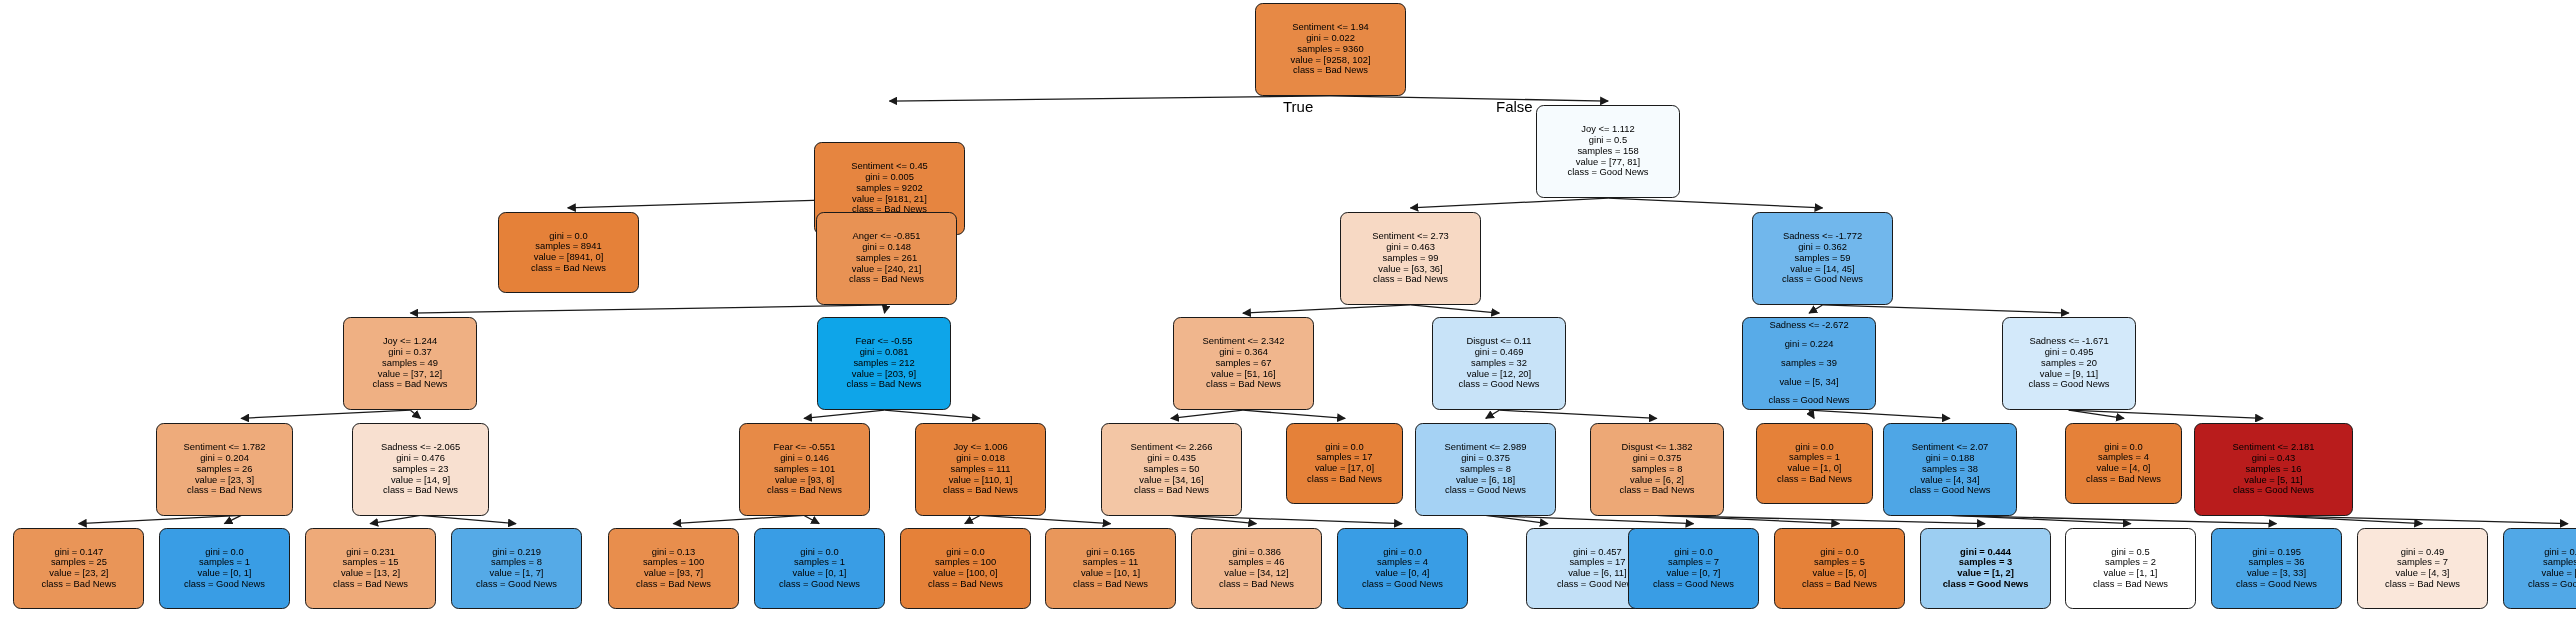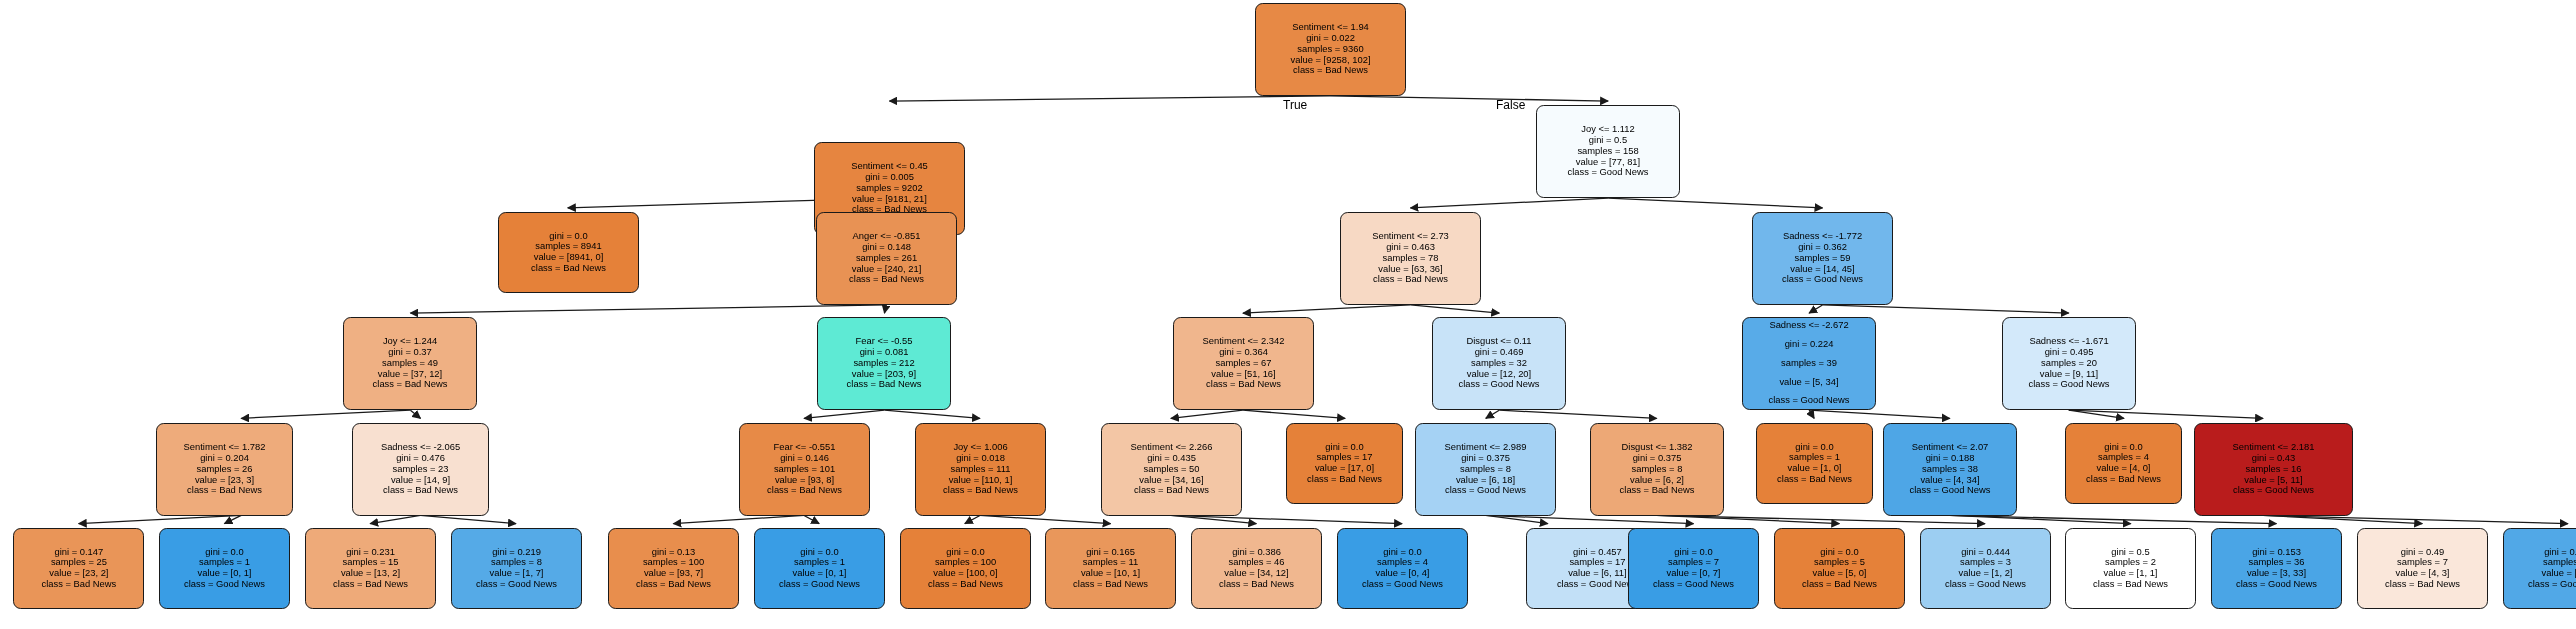--- a/index.html
+++ b/index.html
@@ -6,21 +6,21 @@
   body{width:2576px;height:629px;position:relative;overflow:hidden;
        font-family:"Liberation Sans","DejaVu Sans",sans-serif;}
   #canvas{position:absolute;inset:0;width:2576px;height:629px;}
   svg.edges{position:absolute;left:0;top:0;width:2576px;height:629px;pointer-events:none;}
   .node{position:absolute;box-sizing:border-box;border:1.1px solid #1a1a1a;
         border-radius:7.7px;text-align:center;line-height:1.14;
         font-size:9.4px;color:#000;padding:2.1px 4.2px 2.8px 4.2px;
         display:flex;flex-direction:column;justify-content:center;
         white-space:nowrap;}
   .node span{display:block;}
-  .edge-label{position:absolute;font-size:12px;color:#000;white-space:nowrap;}
+  .edge-label{position:absolute;font-size:15px;color:#000;white-space:nowrap;}
 </style>
 </head>
 <body>
 
 <div id="canvas">
   <svg class="edges" id="edge-layer" viewBox="0 0 3660 894" preserveAspectRatio="none">
     <defs>
       <marker id="arrow" viewBox="0 0 10 10" refX="9" refY="5" markerWidth="7" markerHeight="7" orient="auto-start-reverse">
         <path d="M 0 0 L 10 5 L 0 10 z" fill="#1a1a1a"></path>
       </marker>
@@ -101,39 +101,39 @@
       <div class="node" style="left: 816px; top: 212px; width: 141px; height: 93px; background: rgb(232, 146, 84); color: rgb(0, 0, 0);">
         <span>Anger &lt;= -0.851</span>
         <span>gini = 0.148</span>
         <span>samples = 261</span>
         <span>value = [240, 21]</span>
         <span>class = Bad News</span>
       </div>
       <div class="node" style="left: 1340px; top: 212px; width: 141px; height: 93px; background: rgb(247, 217, 196); color: rgb(0, 0, 0);">
         <span>Sentiment &lt;= 2.73</span>
         <span>gini = 0.463</span>
-        <span>samples = 78</span>
+        <span>samples = 99</span>
         <span>value = [63, 36]</span>
         <span>class = Bad News</span>
       </div>
       <div class="node" style="left: 1752px; top: 212px; width: 141px; height: 93px; background: rgb(113, 183, 236); color: rgb(0, 0, 0);">
         <span>Sadness &lt;= -1.772</span>
         <span>gini = 0.362</span>
         <span>samples = 59</span>
         <span>value = [14, 45]</span>
         <span>class = Good News</span>
       </div>
       <div class="node" style="left: 343px; top: 317px; width: 134px; height: 93px; background: rgb(239, 176, 131); color: rgb(0, 0, 0);">
         <span>Joy &lt;= 1.244</span>
         <span>gini = 0.37</span>
         <span>samples = 49</span>
         <span>value = [37, 12]</span>
         <span>class = Bad News</span>
       </div>
-      <div class="node" style="left: 817px; top: 317px; width: 134px; height: 93px; background: #5eead4; color: rgb(0, 0, 0);">
+      <div class="node" style="left: 817px; top: 317px; width: 134px; height: 93px; background: #0ea5e9; color: rgb(0, 0, 0);">
         <span>Fear &lt;= -0.55</span>
         <span>gini = 0.081</span>
         <span>samples = 212</span>
         <span>value = [203, 9]</span>
         <span>class = Bad News</span>
       </div>
       <div class="node" style="left: 1173px; top: 317px; width: 141px; height: 93px; background: rgb(240, 182, 141); color: rgb(0, 0, 0);">
         <span>Sentiment &lt;= 2.342</span>
         <span>gini = 0.364</span>
         <span>samples = 67</span>
@@ -313,34 +313,34 @@
         <span>samples = 7</span>
         <span>value = [0, 7]</span>
         <span>class = Good News</span>
       </div>
       <div class="node" style="left: 1774px; top: 528px; width: 131px; height: 81px; background: rgb(229, 129, 57); color: rgb(0, 0, 0);">
         <span>gini = 0.0</span>
         <span>samples = 5</span>
         <span>value = [5, 0]</span>
         <span>class = Bad News</span>
       </div>
-      <div class="node" style="left: 1920px; top: 528px; width: 131px; height: 81px; background: rgb(156, 206, 242); color: rgb(0, 0, 0);">
+      <div class="node" style="left: 1920px; top: 528px; width: 131px; height: 81px; background: rgb(156, 206, 242); color: rgb(0, 0, 0); font-weight: bold;">
         <span>gini = 0.444</span>
         <span>samples = 3</span>
         <span>value = [1, 2]</span>
         <span>class = Good News</span>
       </div>
       <div class="node" style="left: 2065px; top: 528px; width: 131px; height: 81px; background: rgb(255, 255, 255); color: rgb(0, 0, 0);">
         <span>gini = 0.5</span>
         <span>samples = 2</span>
         <span>value = [1, 1]</span>
         <span>class = Bad News</span>
       </div>
       <div class="node" style="left: 2211px; top: 528px; width: 131px; height: 81px; background: rgb(74, 165, 230); color: rgb(0, 0, 0);">
-        <span>gini = 0.153</span>
+        <span>gini = 0.195</span>
         <span>samples = 36</span>
         <span>value = [3, 33]</span>
         <span>class = Good News</span>
       </div>
       <div class="node" style="left: 2357px; top: 528px; width: 131px; height: 81px; background: rgb(250, 231, 218); color: rgb(0, 0, 0); text-align: center;">
         <span>gini = 0.49</span>
         <span>samples = 7</span>
         <span>value = [4, 3]</span>
         <span>class = Bad News</span>
       </div>

